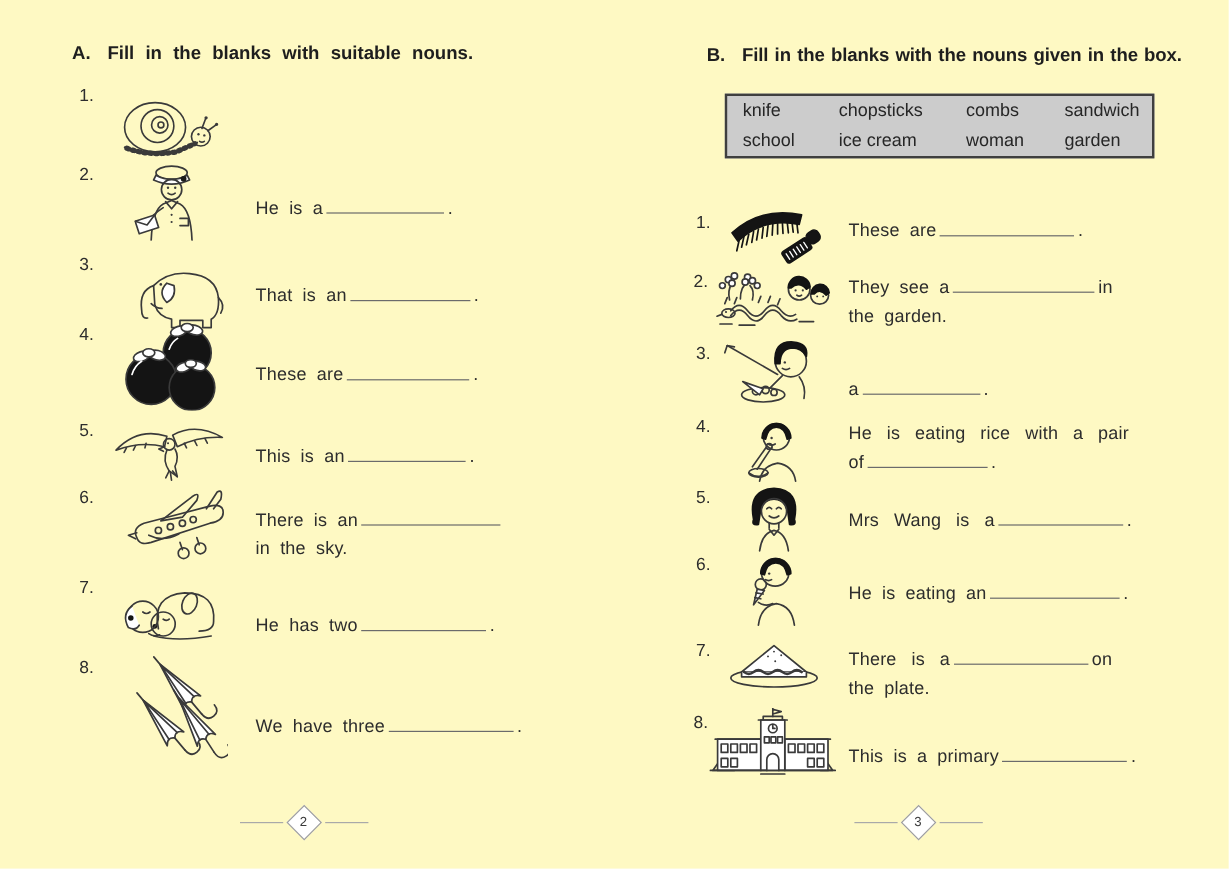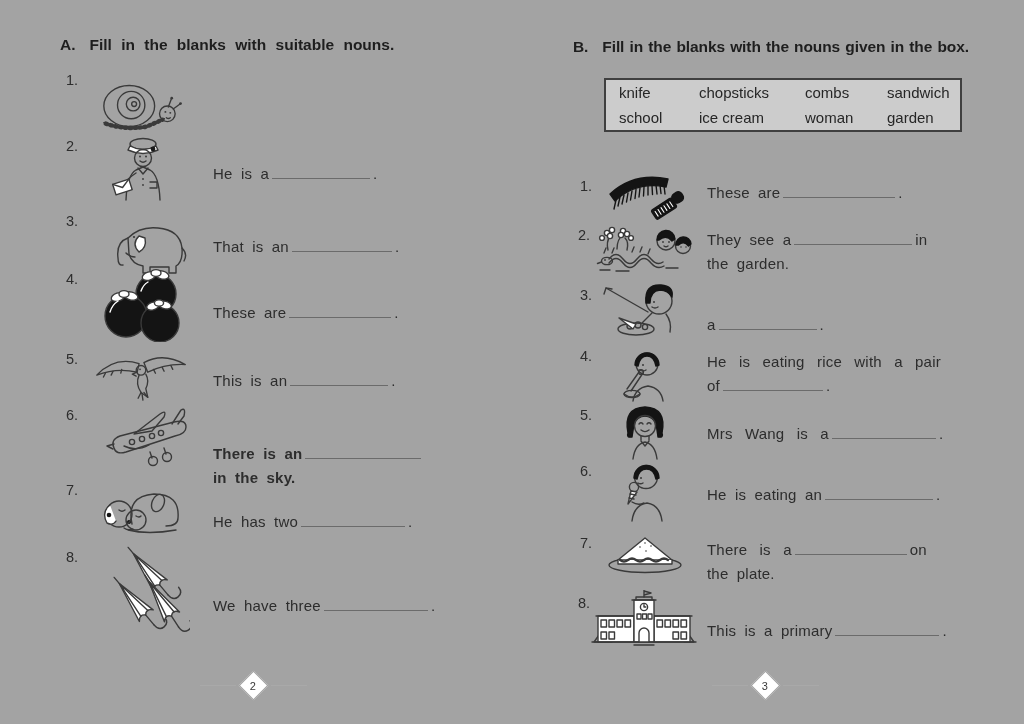--- a/index.html
+++ b/index.html
@@ -1,23 +1,23 @@
 <!DOCTYPE html>
 <html><head>
 <meta charset="utf-8">
 <style>
   * { margin:0; padding:0; box-sizing:border-box; }
   html,body { width:1024px; height:724px; background:#fff; }
   body { font-family:"Liberation Sans", sans-serif; color:#2d2d2d; }
-  .page { position:relative; width:1024px; height:724px; background:#a3a3a3; overflow:hidden; }
+  .page { position:relative; width:1024px; height:724px; background:#fef9c3; overflow:hidden; }
 
   .sec-hdr { position:absolute; font-size:15.5px; font-weight:700; color:#1e1e1e; white-space:nowrap; }
   .sec-hdr .lbl { display:inline-block; margin-right:14px; }
   .hdr-a { word-spacing:5px; }
-  .hdr-b { word-spacing:1px; letter-spacing:-0.1px; }
+  .hdr-b { word-spacing:1px; letter-spacing:-0.1px;margin-left:16px; }
 
   .num { position:absolute; font-size:14.5px; color:#2d2d2d; }
   .img { position:absolute; }
   .img svg { display:block; width:100%; height:100%; }
 
   .sent { position:absolute; font-size:15px; line-height:24px; white-space:nowrap; letter-spacing:.2px; }
   .ws-n { word-spacing:2px; }
   .ws-m { word-spacing:4px; }
   .ws-w { word-spacing:8px; }
   .blank { display:inline-block; border-bottom:1.3px solid #6b6b6b; height:13px; vertical-align:baseline; margin:0 3px; }
@@ -161,21 +161,21 @@
         <circle cx="40" cy="35" r="2.6"></circle>
         <circle cx="50" cy="32" r="2.6"></circle>
         <circle cx="59" cy="29" r="2.6"></circle>
       <path d="M22,42 Q34,48 47,41"></path>
       <path d="M48,48 l2,6 M62,44 l2,6"></path>
         <circle cx="51" cy="57" r="4.5"></circle>
         <circle cx="65" cy="53" r="4.5"></circle>
       <path d="M12,40 l-7,2 6,3"></path>
     </svg>
   </div>
-  <div class="sent ws-m" style="left:213px; top:442px;font-weight:bold;">
+  <div class="sent ws-m" style="left:213px; top:422px;">
     <span>There is an</span><span class="blank" style="width:116px"></span><span></span><br>
     <span>in the sky.</span>
   </div>
 
   <div class="num" style="left:66px; top:482px;">7.</div>
   <div class="img" style="left:98px; top:478px; width:90px; height:60px;">
     <svg viewBox="0 0 90 60">
       <path d="M34,46 Q28,18 56,16 Q82,16 80,40 Q80,48 68,48"></path>
       <ellipse cx="60" cy="25" rx="6" ry="9" transform="rotate(22 60 25)"></ellipse>
       <circle cx="38" cy="42" r="10"></circle>

